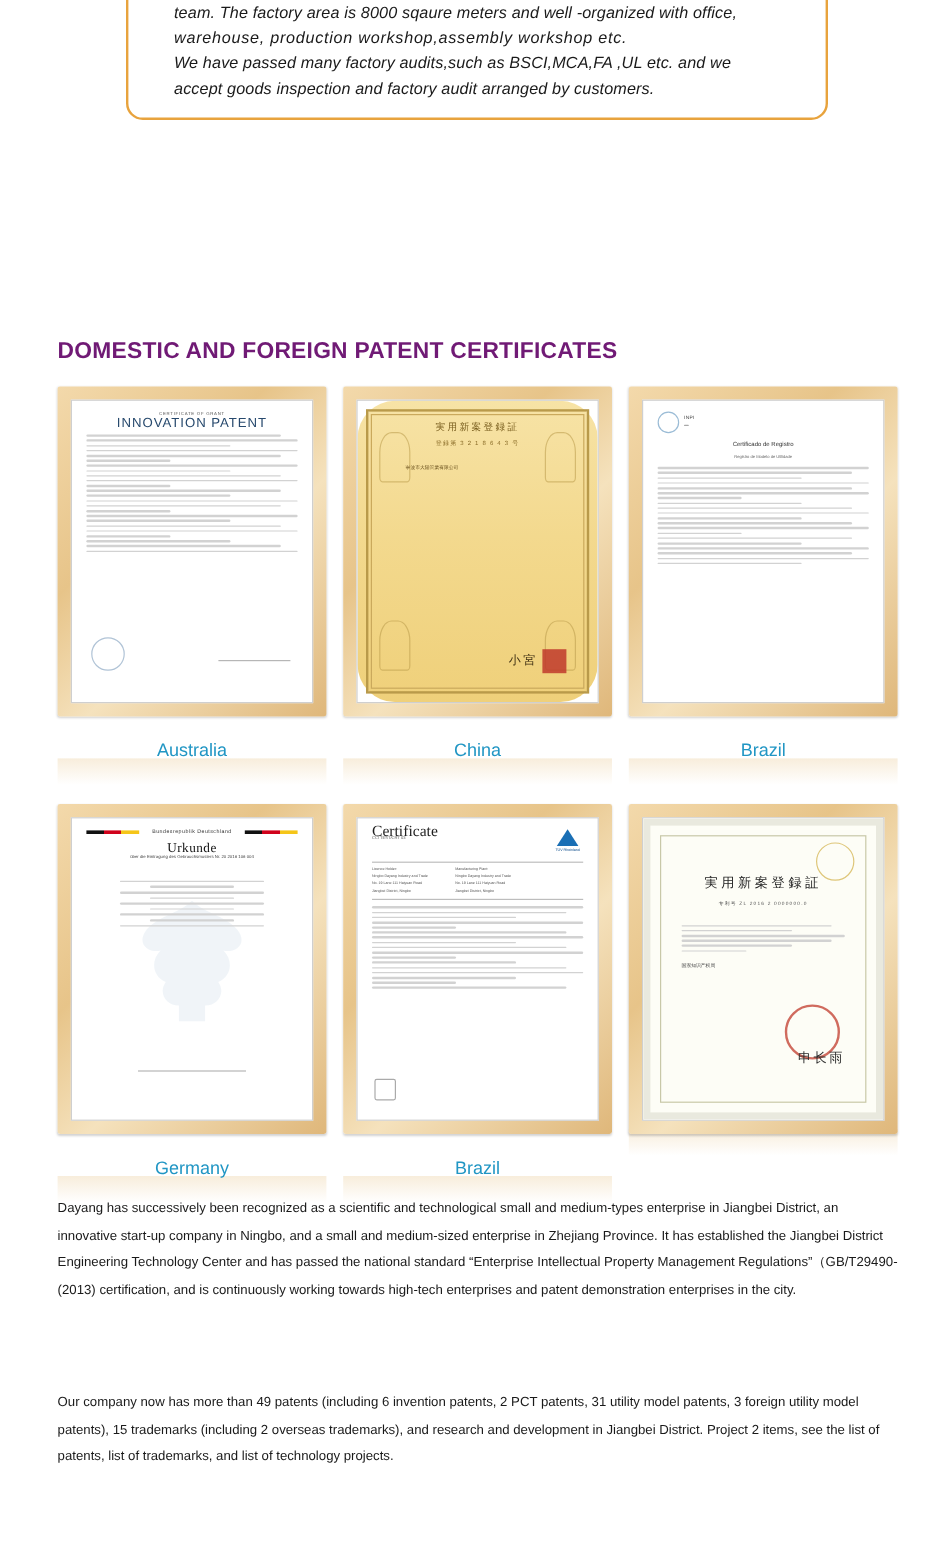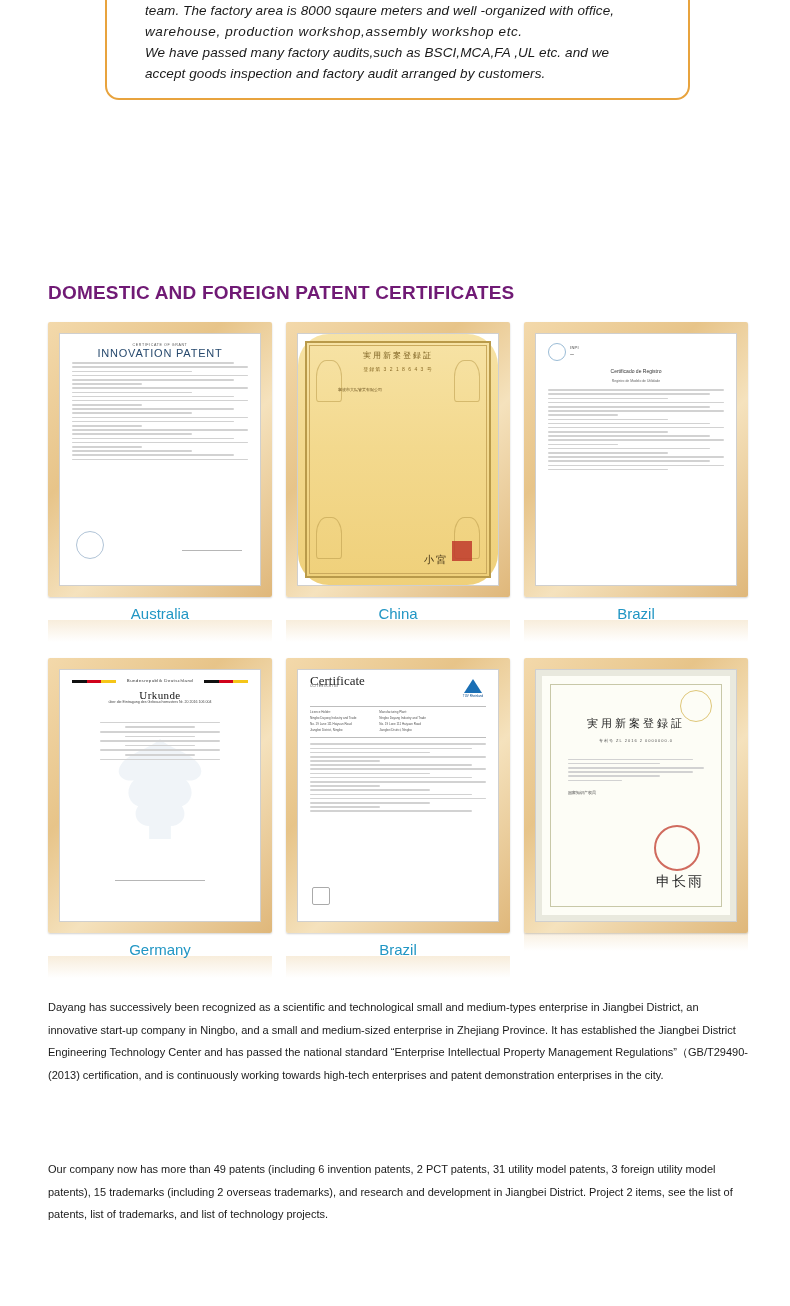--- a/index.html
+++ b/index.html
@@ -88,21 +88,21 @@
     background: #ffffff;
     box-sizing: border-box;
     border: 1px solid #cfcfcf;
     overflow: hidden;
     position: relative;
   }
   .cert-caption {
     text-align: center;
     color: #2196c4;
     font-size: 15px;
-    padding-top: 8px;
+    padding-top: 20px;
     padding-bottom: 2px;
   }
 
   
   .reflection {
     height: 22px;
     width: 224px;
     background: linear-gradient(to bottom, rgba(231,196,137,0.30), rgba(231,196,137,0));
     margin-top: -4px;
   }
@@ -220,21 +220,21 @@
     right: 26px;
     bottom: 24px;
     width: 20px;
     height: 20px;
     background: #c0392b;
     opacity: 0.85;
   }
   .jp-sign {
     position: absolute;
     right: 50px;
-    bottom: 18px;
+    bottom: 28px;
     font-size: 10px;
     color: #3b2c10;
     letter-spacing: 2px;
   }
   .jp-orn {
     position: absolute;
     width: 24px;
     height: 40px;
     border: 1px solid #b99a4a;
     border-radius: 40% 40% 10% 10%;
@@ -393,22 +393,22 @@
     bottom: 44px;
     width: 42px;
     height: 42px;
     border: 2px solid #c0392b;
     border-radius: 50%;
     opacity: 0.75;
   }
   .cn-sign {
     position: absolute;
     right: 26px;
-    bottom: 24px;
-    font-size: 14px;
+    bottom: 38px;
+    font-size: 11px;
     color: #2b2b2b;
     letter-spacing: 2px;
     margin-top: 19px;
   }
   .cn-badge {
     position: absolute;
     top: 14px;
     right: 18px;
     width: 30px;
     height: 30px;

